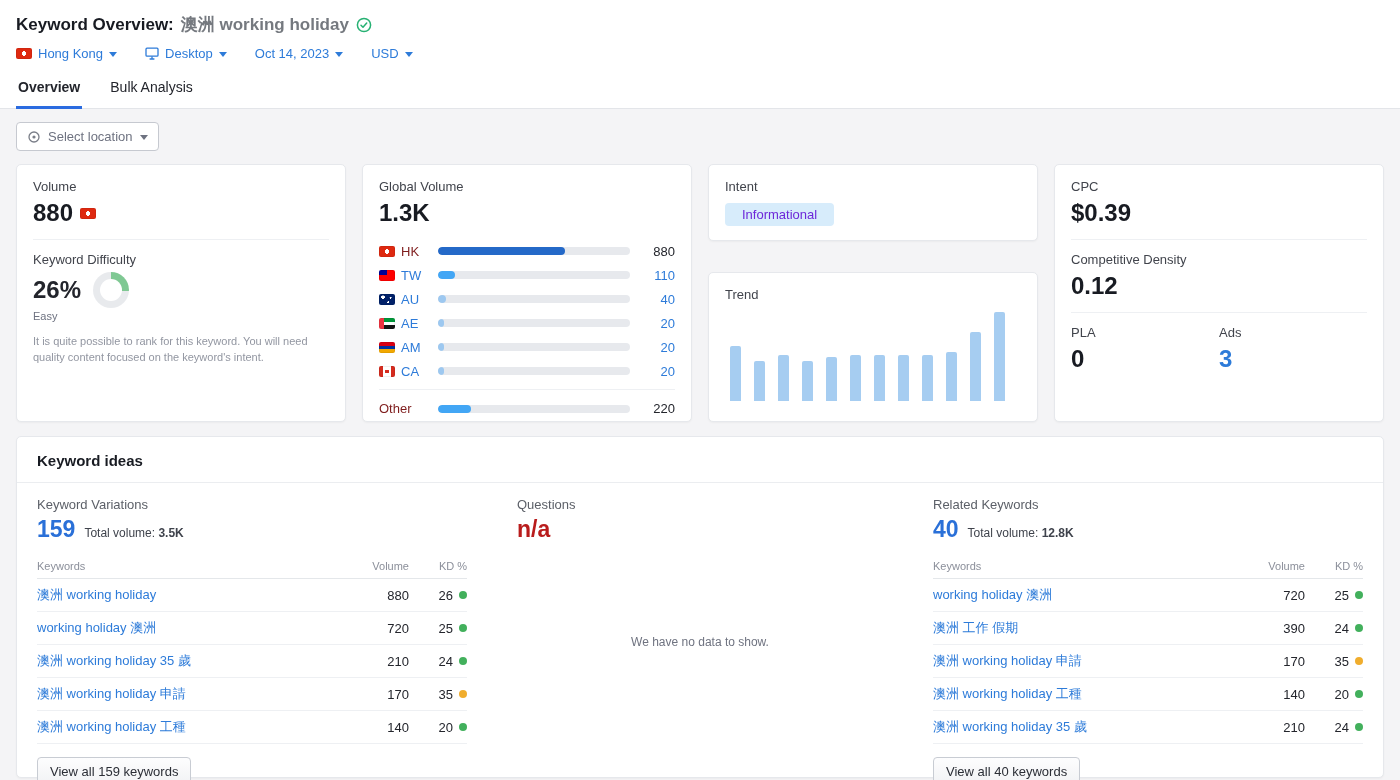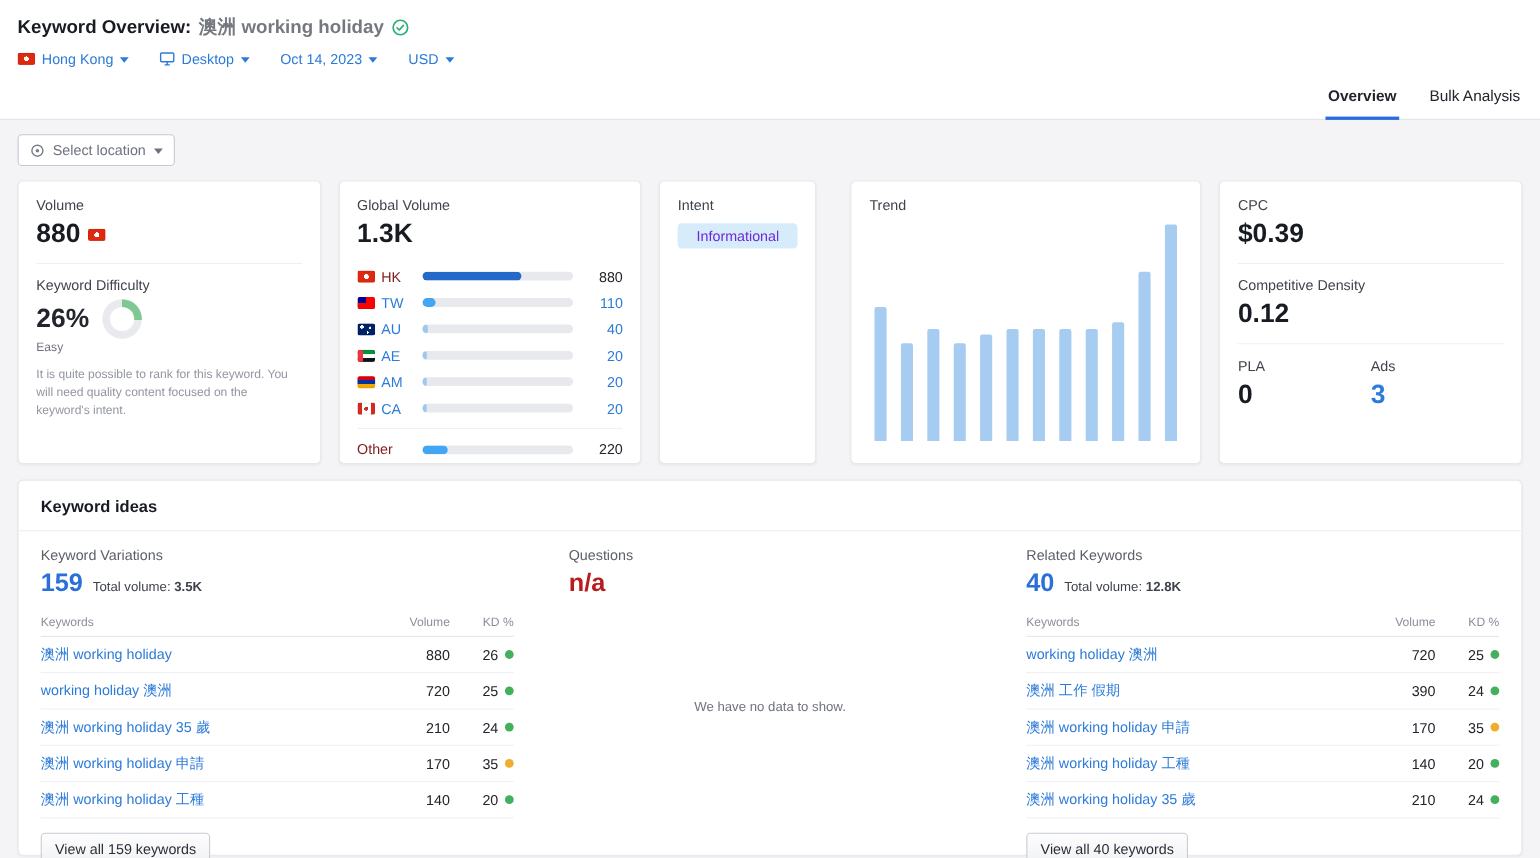--- a/index.html
+++ b/index.html
@@ -15,21 +15,21 @@
   }
 
   
   .topbar { background:#fff; padding-top:13px; }
   .title-row { display:flex; align-items:center; gap:7px; padding:0 16px; }
   .page-title { font-size:17px; font-weight:bold; color:#181b22; }
   .page-kw { font-size:17px; font-weight:600; color:#75797f; }
   .filters { display:flex; align-items:center; gap:28px; margin-top:10px; padding:0 16px; }
   .filter { display:inline-flex; align-items:center; gap:6px; color:var(--blue); font-size:13px; cursor:pointer; }
   .chev { width:0; height:0; border-left:4px solid transparent; border-right:4px solid transparent; border-top:5px solid currentColor; display:inline-block; margin-top:1px; }
-  .tabs { display:flex; gap:26px; margin-top:14px; padding:0 16px; border-bottom:1px solid #e3e5e9;justify-content:flex-end; }
+  .tabs { display:flex; gap:26px; margin-top:14px; padding:0 16px; border-bottom:1px solid #e3e5e9; }
   .tab { padding:4px 2px 11px; font-size:14px; color:#23252c; cursor:pointer; margin-bottom:-1px; }
   .tab.active { font-weight:bold; border-bottom:3px solid #2a6be0; }
 
   
   .content { padding:13px 16px 0; }
   .toolbar { display:flex; justify-content:space-between; align-items:center; margin-bottom:13px; }
   .select-location { display:inline-flex; align-items:center; gap:7px; background:#fff; border:1px solid #c6c9d0; border-radius:4px; padding:6px 10px; color:#6e7280; font-size:13px; cursor:pointer; }
   .select-location .chev{ color:#6e7280; }
   .toolbar-right { display:flex; gap:8px; }
   .btn-update { display:inline-flex; align-items:center; gap:7px; background:var(--btn-blue); color:#fff; border:none; border-radius:4px; padding:6px 10px; font-size:13px; font-family:inherit; cursor:pointer; }
@@ -59,21 +59,21 @@
   .gv-code[data-link="true"], .gv-value[data-link="true"] { color:var(--blue); }
   .gv-track { flex:1; height:8px; background:#e7e9ed; border-radius:4px; overflow:hidden; }
   .gv-fill { display:block; height:100%; border-radius:4px; }
   .gv-fill[data-tone="dark"]  { background:#2469c8; }
   .gv-fill[data-tone="mid"]   { background:#42a6f5; }
   .gv-fill[data-tone="light"] { background:#9dc8f0; }
   .gv-value { width:38px; text-align:right; font-size:13px; color:#23252c; }
   .grow.other { border-top:1px solid var(--row-border); margin-top:6px; padding-top:7px; height:31px; }
 
   
-  .card-col { display:flex; flex-direction:row; gap:31px; }
+  .card-col { display:flex; flex-direction:column; gap:31px; }
   .intent-card { flex:0 0 auto; }
   .intent-badge { display:inline-block; margin-top:9px; background:#d7ecfb; color:#6d28d9; border-radius:4px; padding:4px 17px; font-size:13px; }
   .trend-card { flex:1; display:flex; flex-direction:column; }
   .trend-chart { flex:1; display:flex; align-items:flex-end; gap:13px; margin-top:10px; padding:0 5px 6px; }
   .tbar { width:11px; background:#a6cdf1; border-radius:2px 2px 0 0; }
 
   
   .pla-ads { display:flex; margin-top:2px; }
   .pla-ads > div { flex:1; }
   .ads-value { color:var(--blue); }

